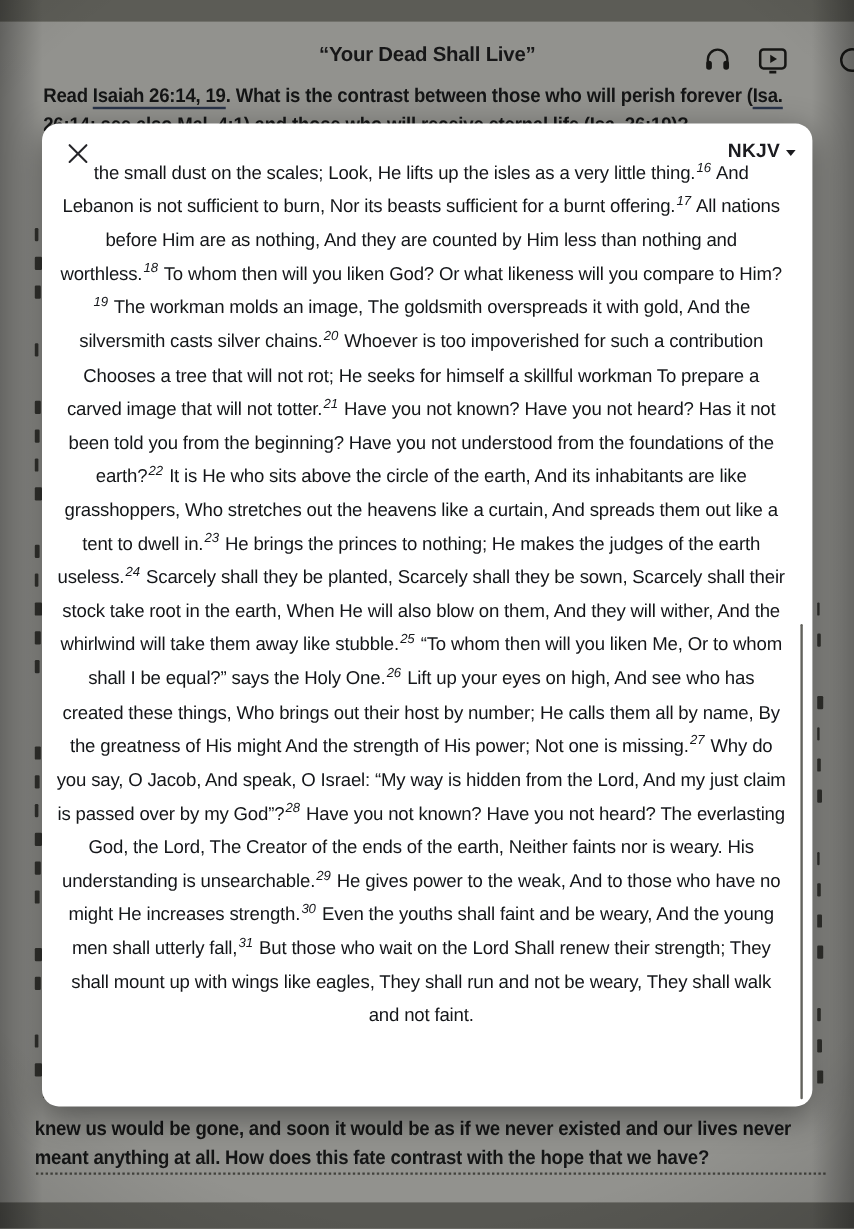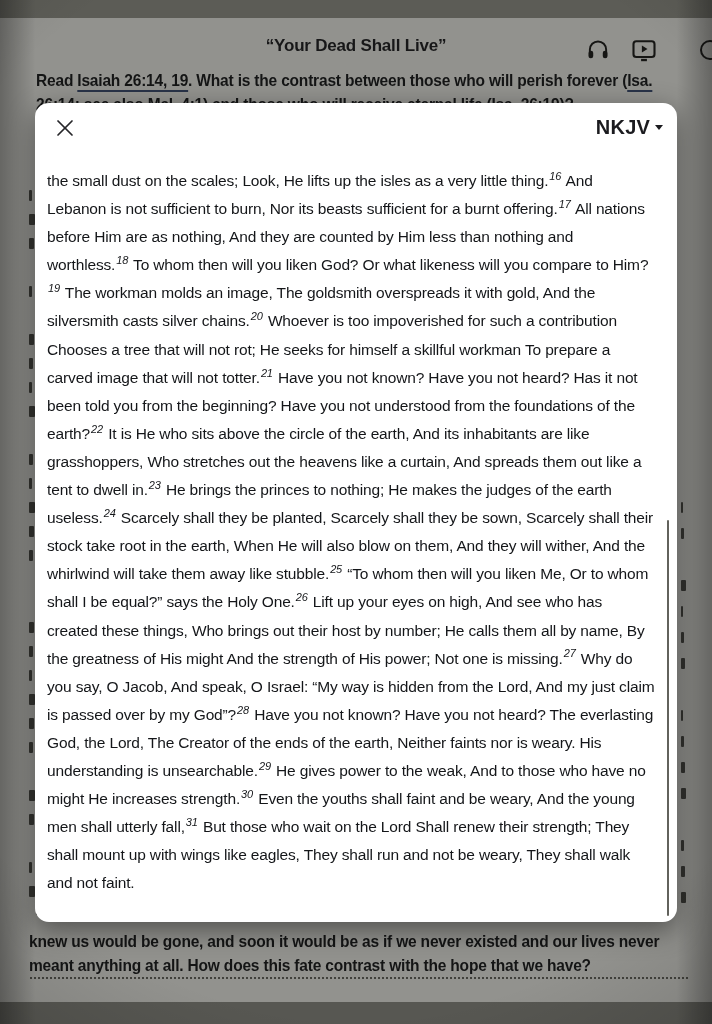--- a/index.html
+++ b/index.html
@@ -50,26 +50,26 @@
     position:absolute;left:35px;top:103px;width:642px;height:819px;z-index:4;
     background:#ffffff;border-radius:14px;box-shadow:0 8px 28px rgba(0,0,0,.45);
   }
   .modal-close{
     position:absolute;left:13px;top:9px;width:34px;height:34px;
     background:none;border:none;padding:0;cursor:pointer;color:#26262a;
   }
   .modal-version{
     position:absolute;right:14px;top:12px;height:24px;display:flex;align-items:center;gap:5px;
     background:none;border:none;padding:0;cursor:pointer;
-    font-family:"Liberation Sans",sans-serif;font-size:20px;font-weight:bold;color:#1b1b1f;letter-spacing:.2px;
+    font-family:"Liberation Sans",sans-serif;font-size:16px;font-weight:bold;color:#1b1b1f;letter-spacing:.2px;
   }
   .tri{width:0;height:0;border-left:4.5px solid transparent;border-right:4.5px solid transparent;border-top:5.5px solid #1b1b1f;margin-top:1px;}
   .passage{
-    position:absolute;left:12px;right:22px;top:64px;height:752px;overflow:hidden;
-    font-size:15.5px;line-height:28.1px;letter-spacing:-0.15px;color:#141619;text-align:left;
+    position:absolute;left:12px;right:22px;top:28px;height:752px;overflow:hidden;
+    font-size:15.5px;line-height:28.1px;letter-spacing:-0.15px;color:#141619;text-align:center;
   }
   .passage sup{
     font-style:italic;font-size:11px;line-height:0;vertical-align:super;margin:0 1px;
   }
   .mscroll{position:absolute;right:8px;top:417px;width:2px;height:396px;background:#47473f;border-radius:1px;opacity:.85;}
 </style>
 </head>
 <body>
 
 <div class="stage">

